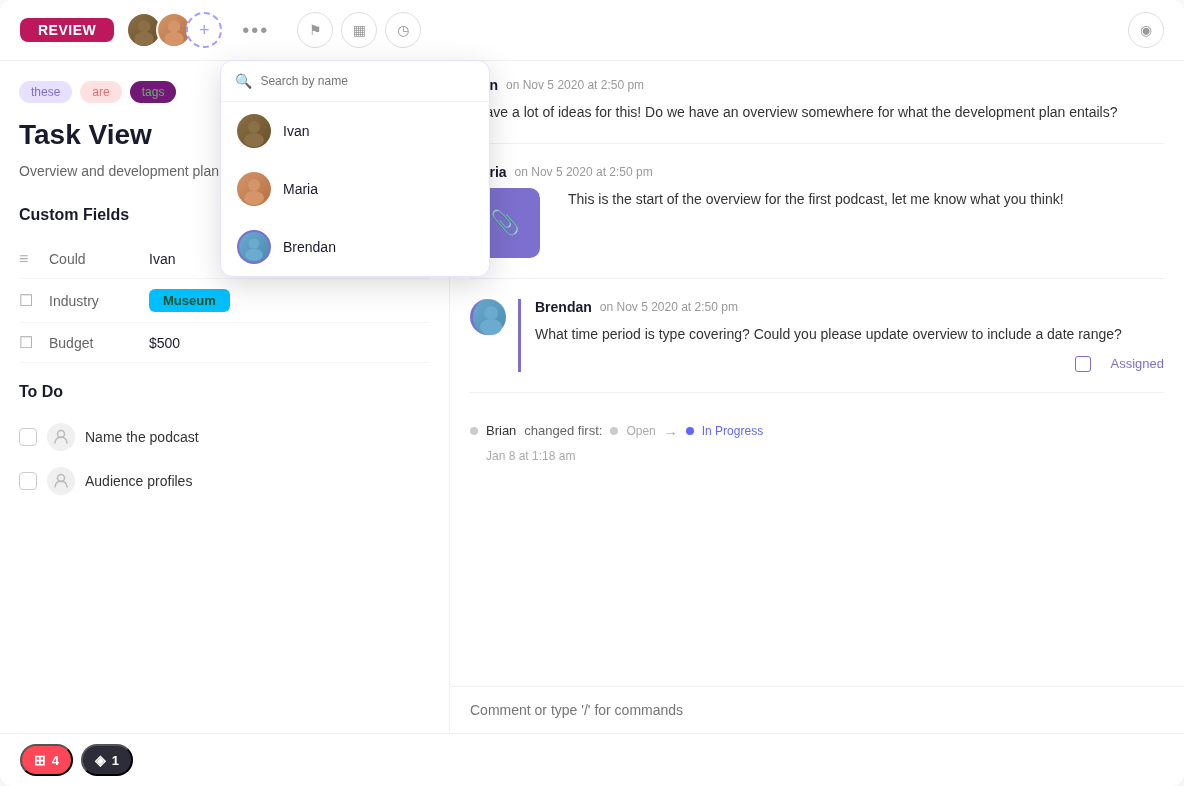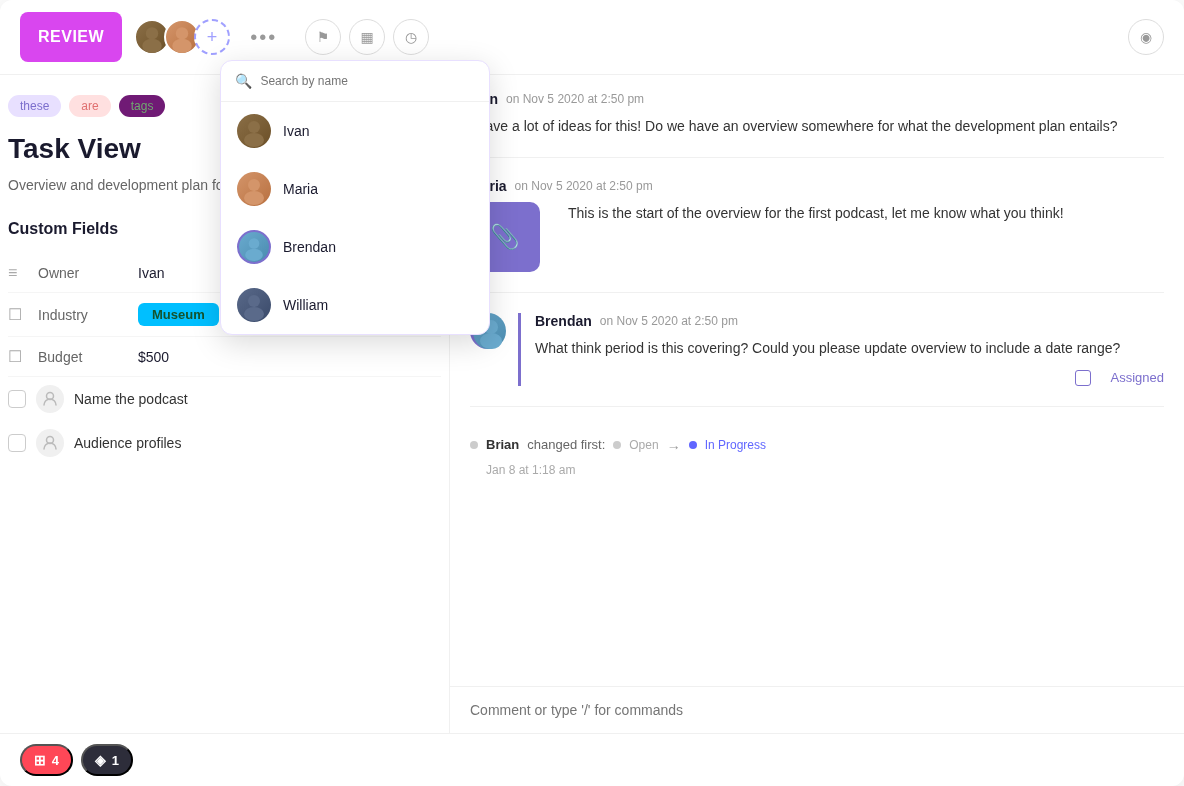--- a/index.html
+++ b/index.html
@@ -29,27 +29,27 @@
       display: flex;
       align-items: center;
       padding: 12px 20px;
       border-bottom: 1px solid #f0f0f0;
       gap: 12px;
       position: relative;
       z-index: 10;
     }
 
     .review-btn {
-      background: #d946ef;
+      background: #be185d;
       color: #fff;
       border: none;
       border-radius: 8px;
-      padding: 16px 18px;
+      padding: 4px 18px;
       font-weight: 700;
-      font-size: 16px;
+      font-size: 14px;
       cursor: pointer;
       letter-spacing: 0.5px;
     }
 
     .avatars {
       display: flex;
       align-items: center;
       gap: -4px;
     }
 
@@ -118,21 +118,21 @@
     
     .main-content {
       display: flex;
       flex: 1;
       overflow: hidden;
     }
 
     
     .left-panel {
       width: 450px;
-      padding: 20px 8px;
+      padding: 20px 19px;
       border-right: 1px solid #f0f0f0;
       overflow-y: auto;
       flex-shrink: 0;
     }
 
     .tags {
       display: flex;
       gap: 8px;
       margin-bottom: 16px;
     }
@@ -352,21 +352,21 @@
 
     .status-dot {
       width: 8px;
       height: 8px;
       border-radius: 50%;
       flex-shrink: 0;
     }
     .status-dot-gray { background: #ccc; }
     .status-dot-blue { background: #6066ff; }
 
-    .status-name { font-weight: 700; color: #333; }
+    .status-name { font-weight: 400; color: #333; }
     .status-label-open { color: #aaa; font-size: 12px; }
     .status-label-progress { color: #6066ff; font-size: 12px; }
 
     .arrow-icon { color: #999; font-size: 14px; }
 
     .status-time {
       font-size: 12px;
       color: #aaa;
       display: block;
     }
@@ -553,36 +553,37 @@
         <span class="tag tag-tags">tags</span>
       </div>
 
       <h1 class="task-title">Task View</h1>
       <p class="task-desc">Overview and development plan for our original podcast series.</p>
 
       <h3 class="custom-fields-title">Custom Fields</h3>
 
       <div class="field-row">
         <span class="field-icon">≡</span>
-        <span class="field-label">Owner</span>
+        <span class="field-label">Could</span>
         <span class="field-value">Ivan</span>
       </div>
 
       <div class="field-row">
         <span class="field-icon">☐</span>
         <span class="field-label">Industry</span>
         <span class="badge-museum">Museum</span>
       </div>
 
       <div class="field-row">
         <span class="field-icon">☐</span>
         <span class="field-label">Budget</span>
         <span class="field-value">$500</span>
       </div>
 
+      <h3 class="todo-title">To Do</h3>
 
       <div class="todo-item">
         <div class="todo-checkbox"></div>
         <div class="todo-user-icon">
           <svg width="16" height="16" viewBox="0 0 16 16" fill="none">
             <circle cx="8" cy="5" r="3.5" stroke="#bbb" stroke-width="1.5"></circle>
             <path d="M2 14c0-3.3 2.7-6 6-6s6 2.7 6 6" stroke="#bbb" stroke-width="1.5" stroke-linecap="round"></path>
           </svg>
         </div>
         <span class="todo-text">Name the podcast</span>
@@ -630,21 +631,21 @@
             <svg width="36" height="36" viewBox="0 0 36 36">
                 <circle cx="18" cy="14" r="7" fill="#6aabcf"></circle>
                 <ellipse cx="18" cy="28" rx="11" ry="8" fill="#6aabcf"></ellipse>
               </svg>
           </div>
           <div class="comment-body left-border-comment">
             <div class="comment-header">
               <span class="comment-author">Brendan</span>
               <span class="comment-time">on Nov 5 2020 at 2:50 pm</span>
             </div>
-            <p class="comment-text">What think period is this covering? Could you please update overview to include a date range?</p>
+            <p class="comment-text">What time period is type covering? Could you please update overview to include a date range?</p>
             <div class="assigned-badge">
               <div class="assigned-checkbox"></div>
               <span class="assigned-label">Assigned</span>
             </div>
           </div>
         </div>
 
         <div>
           <div class="status-change">
             <span class="status-dot status-dot-gray"></span>
@@ -708,25 +709,16 @@
     <div class="dropdown-item">
       <div class="dropdown-avatar da-brendan">
         <svg width="34" height="34" viewBox="0 0 34 34">
             <circle cx="17" cy="13" r="6" fill="#6aabcf"></circle>
             <ellipse cx="17" cy="26" rx="10" ry="7" fill="#6aabcf"></ellipse>
           </svg>
       </div>
       <span class="dropdown-name">Brendan</span>
     </div>
 
-    <div class="dropdown-item">
-      <div class="dropdown-avatar da-william">
-        <svg width="34" height="34" viewBox="0 0 34 34">
-            <circle cx="17" cy="13" r="6" fill="#5a6a8a"></circle>
-            <ellipse cx="17" cy="26" rx="10" ry="7" fill="#5a6a8a"></ellipse>
-          </svg>
-      </div>
-      <span class="dropdown-name">William</span>
-    </div>
 
   </div>
 
 </div>
 
 </body></html>

